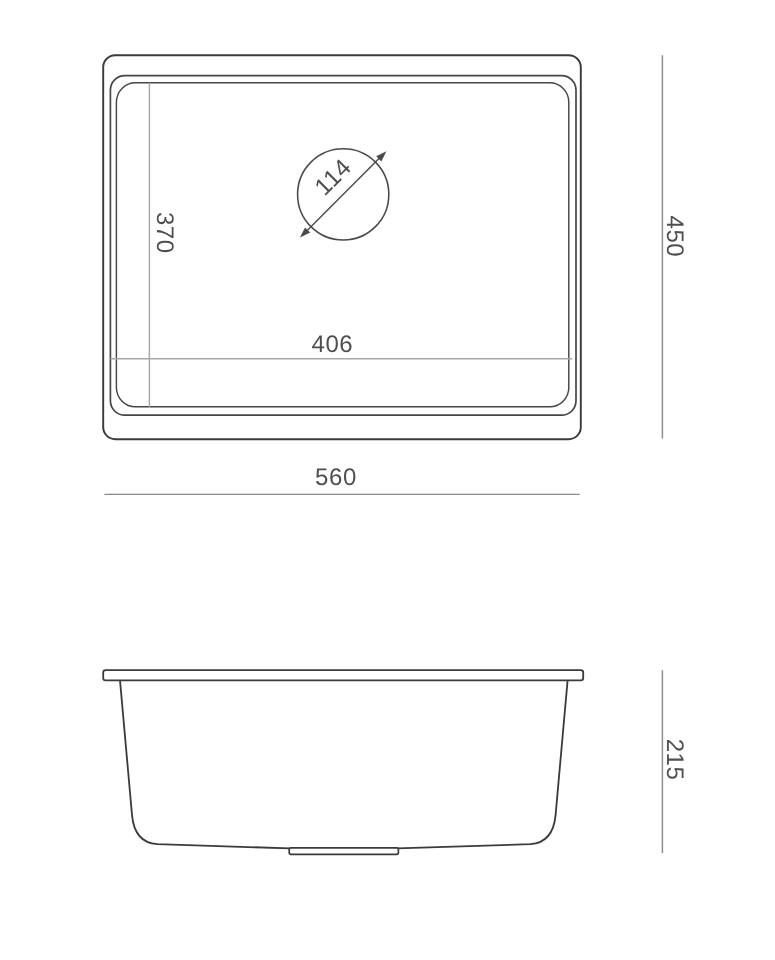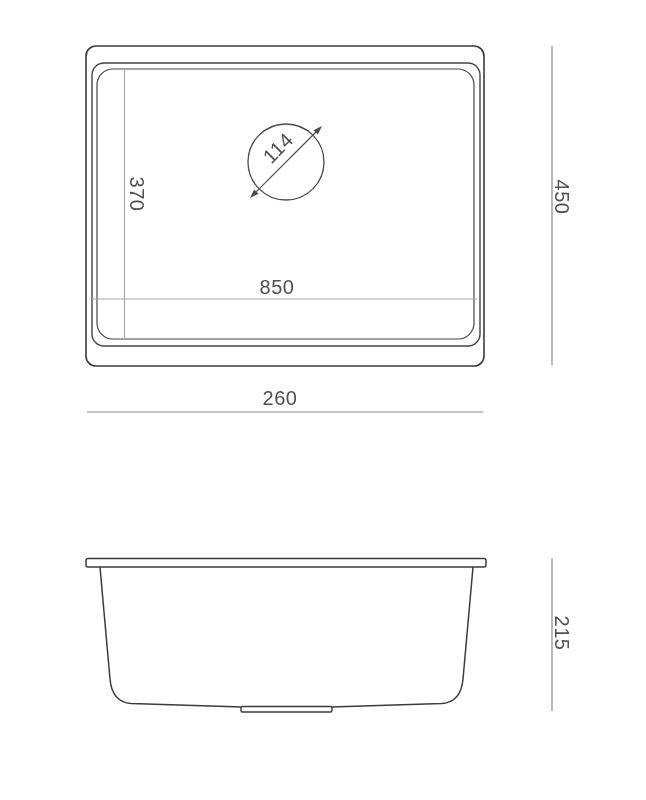--- a/index.html
+++ b/index.html
@@ -79,21 +79,21 @@
       <rect x="241" y="706.5" width="91" height="5.5" rx="1.5" fill="#ffffff" stroke="#3b3b3b" stroke-width="1.4"></rect>
 
       <line x1="552" y1="558.5" x2="552" y2="711" stroke="#8b8b8b" stroke-width="1.2"></line>
     </g>
   </svg>
 
   <div class="dim-label rot-45" style="left:278px; top:148px;">114</div>
 
   <div class="dim-label rot90" style="left:137px; top:194px;">370</div>
 
-  <div class="dim-label" style="left:277px; top:287px;">850</div>
+  <div class="dim-label" style="left:277px; top:287px;">406</div>
 
   <div class="dim-label rot90" style="left:562px; top:197px;">450</div>
 
-  <div class="dim-label" style="left:280px; top:398px;">260</div>
+  <div class="dim-label" style="left:280px; top:398px;">560</div>
 
   <div class="dim-label rot90" style="left:562px; top:633px;">215</div>
 
 </div>
 
 </body></html>

